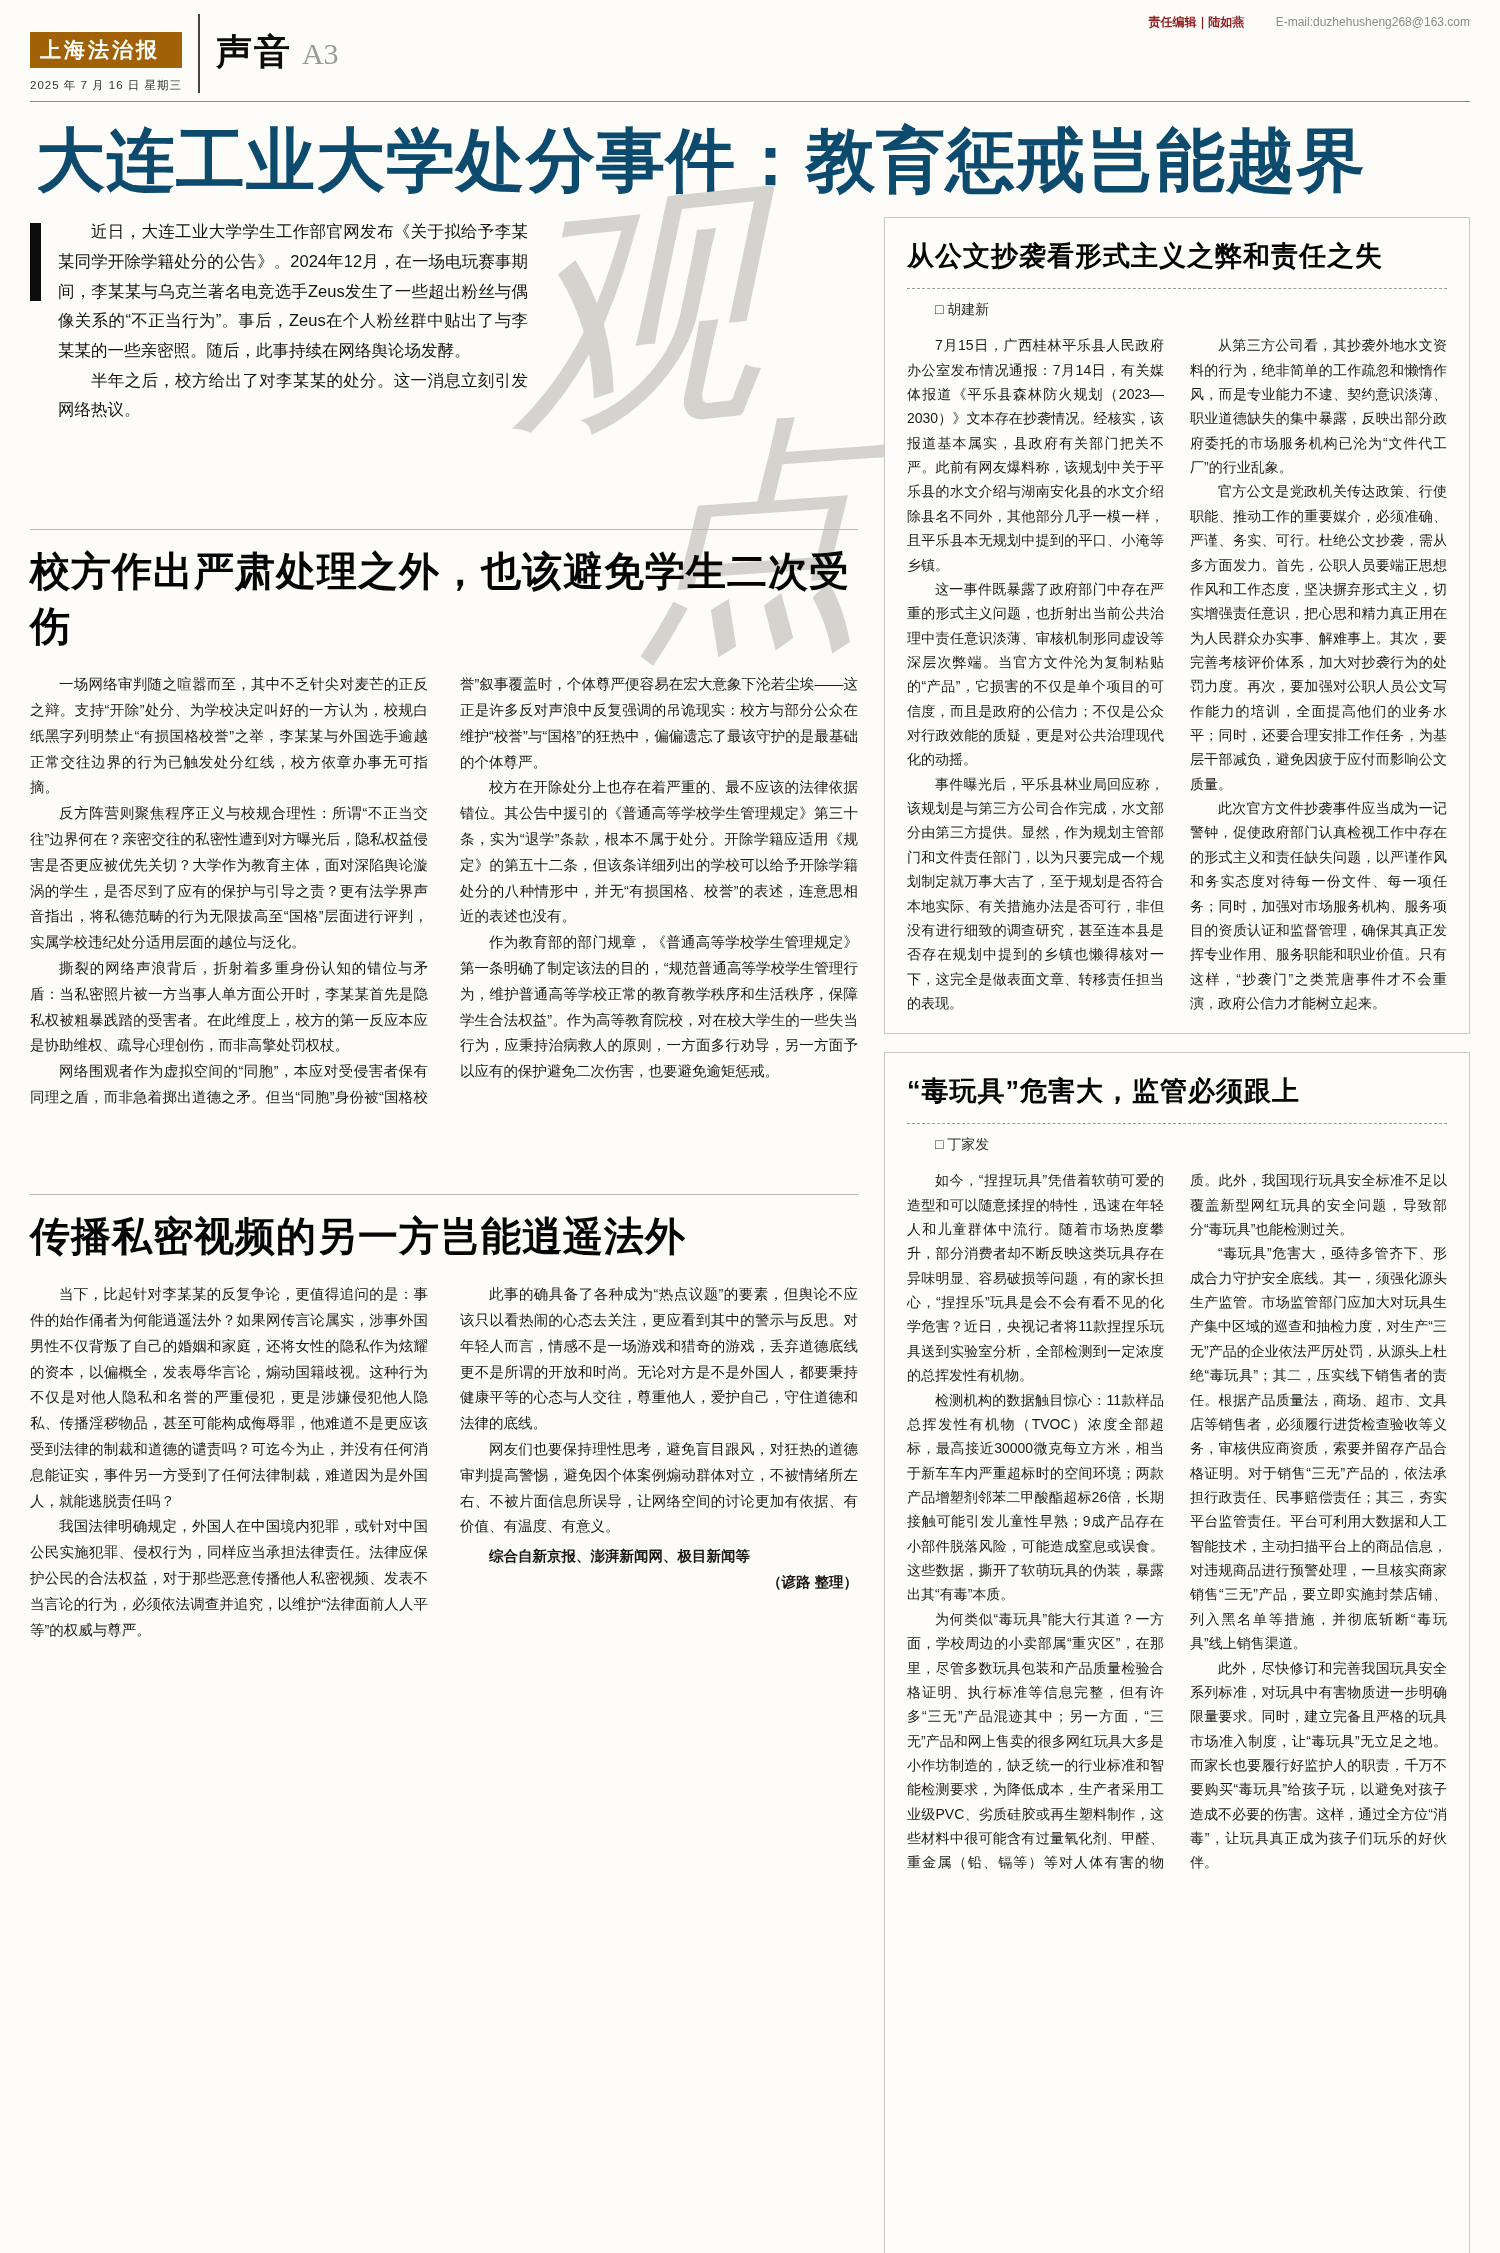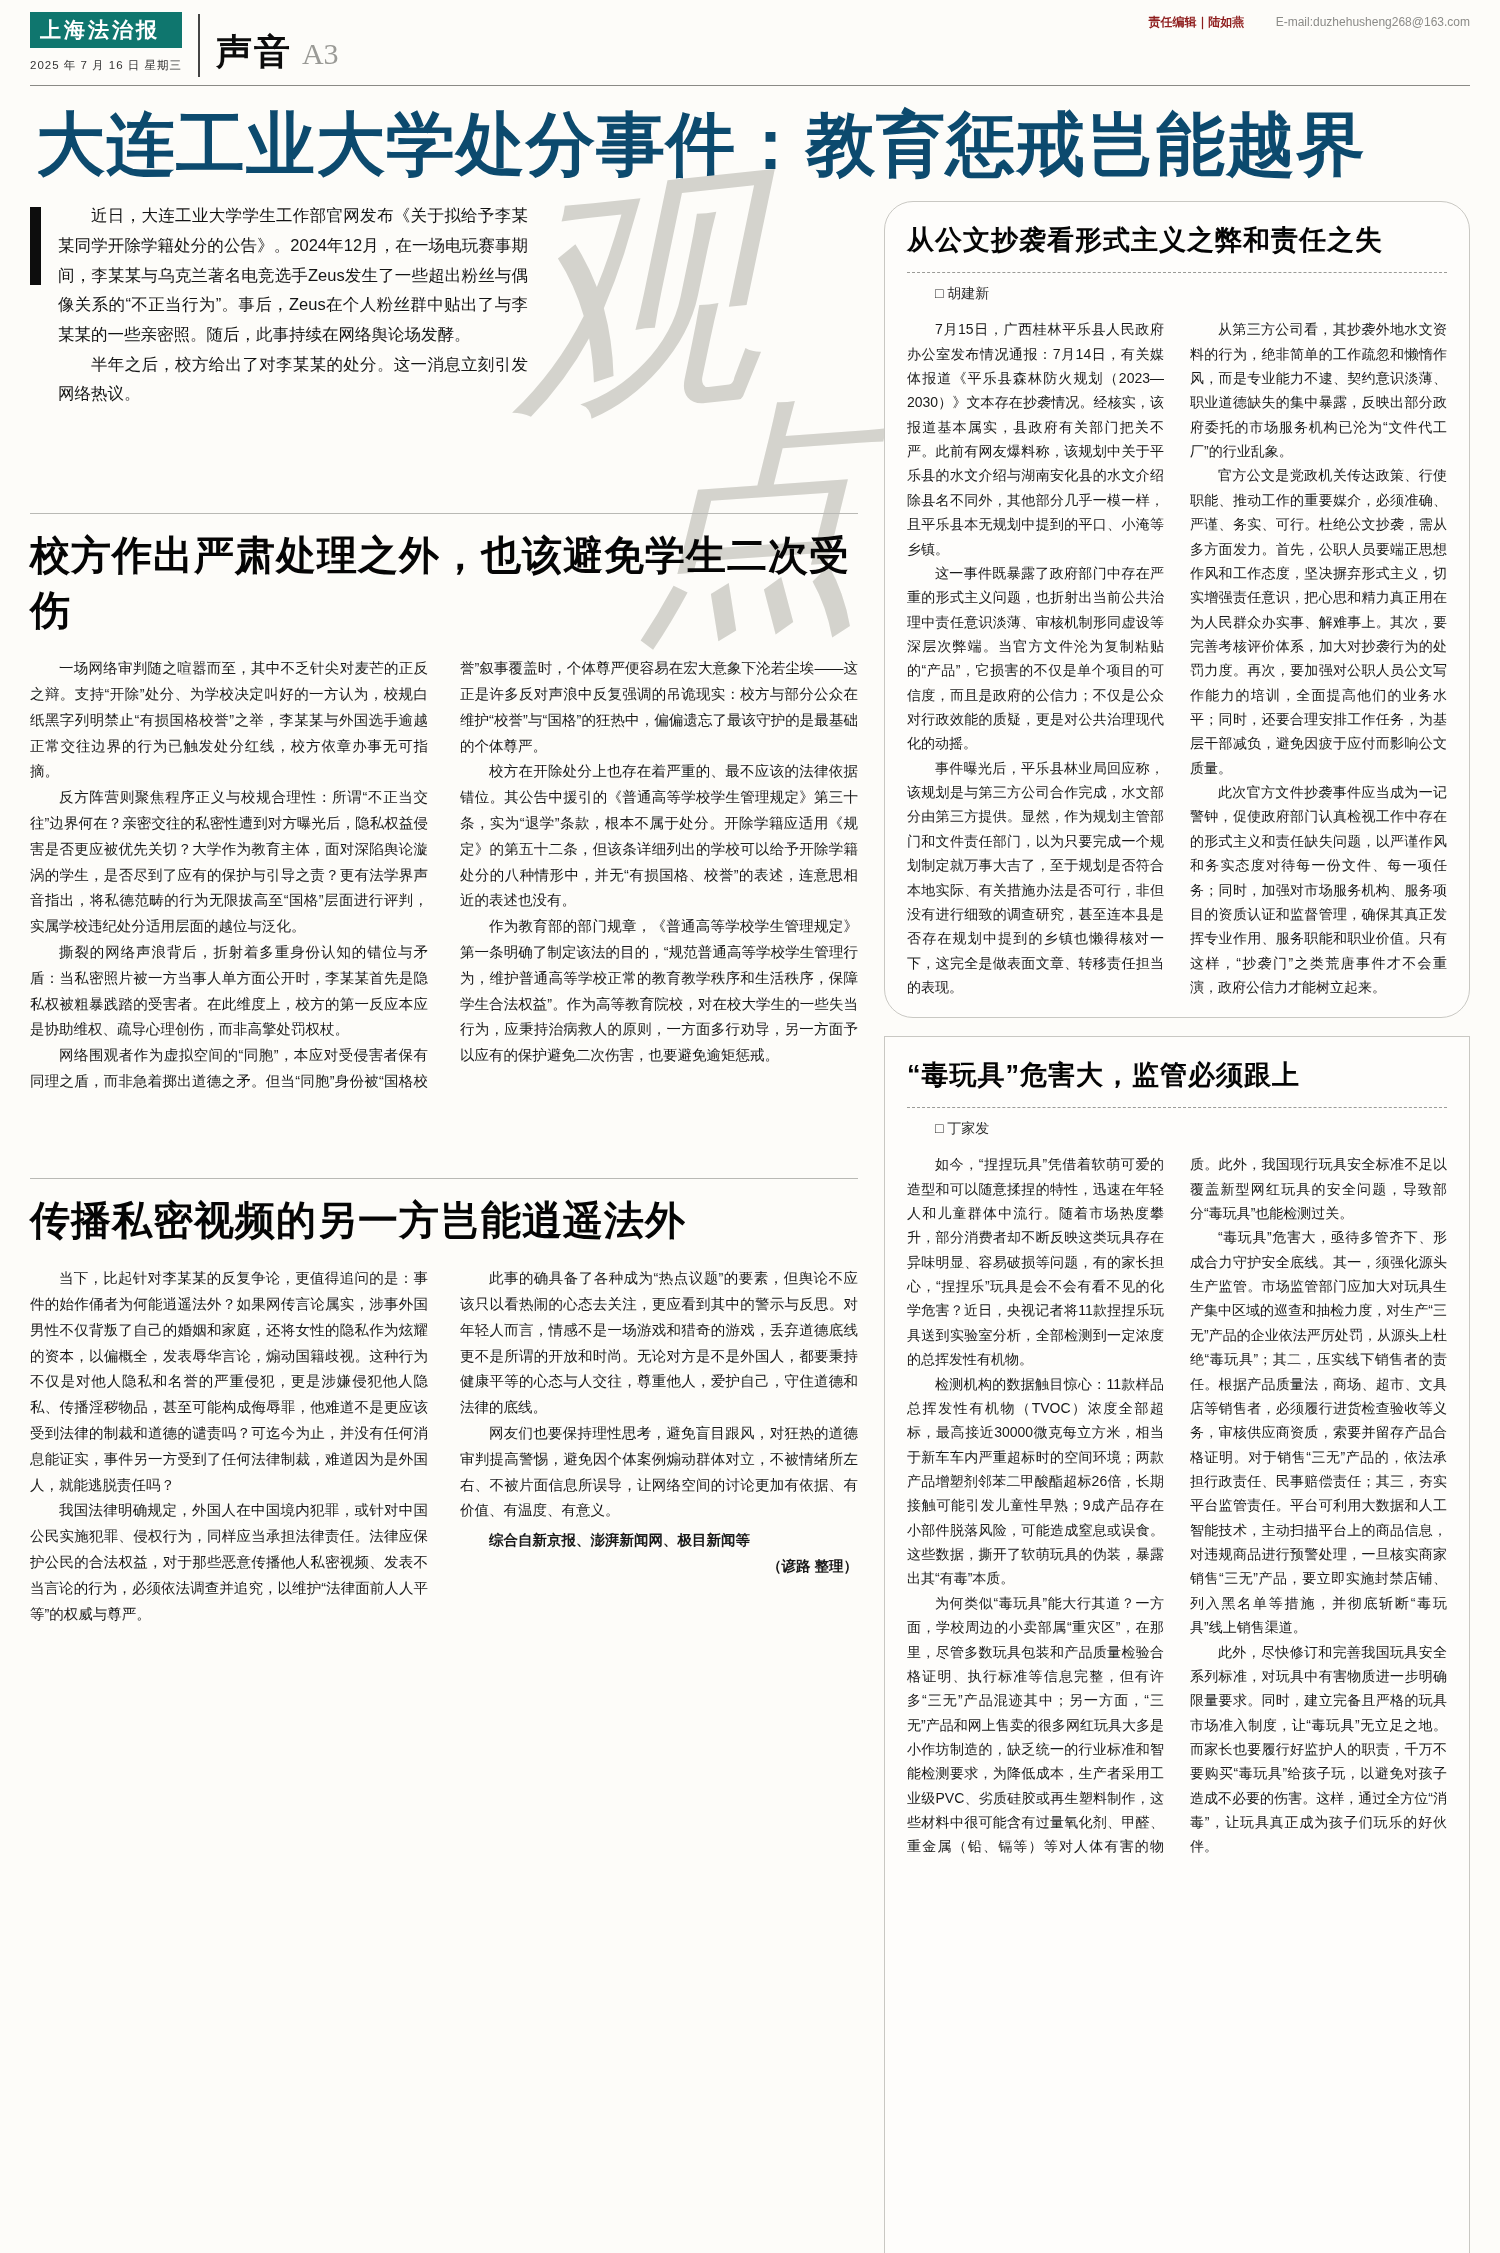--- a/index.html
+++ b/index.html
@@ -3,21 +3,21 @@
 <meta charset="utf-8">
 <style>
   * { margin:0; padding:0; box-sizing:border-box; }
   html,body { background:#e9e8e4; }
   body { font-family:"Liberation Sans","DejaVu Sans",sans-serif; color:#111; }
   .page { width:1500px; height:2253px; margin:0 auto; background:#fdfcf9; padding:12px 30px 20px; position:relative; overflow:hidden; }
 
   
   .header { display:flex; align-items:flex-start; gap:16px; padding-bottom:8px; border-bottom:1px solid #8a8a86; }
   .masthead { display:flex; flex-direction:column; }
-  .paper-name { background:#0f766e; color:#fff; font-family:"Liberation Serif","DejaVu Serif",serif; font-weight:bold; font-size:21px; letter-spacing:3px; padding:4px 10px; }
+  .paper-name { background:#a16207; color:#fff; font-family:"Liberation Serif","DejaVu Serif",serif; font-weight:bold; font-size:21px; letter-spacing:3px; padding:4px 10px;margin-top:20px; }
   .date-line { font-size:11.5px; color:#333; margin-top:10px; letter-spacing:1px; }
   .vert-rule { width:2px; background:#444; align-self:stretch; margin-top:2px; }
   .section-block { display:flex; align-items:baseline; margin-top:0; }
   .section-name { font-size:36px; font-weight:900; color:#0c0c0c; letter-spacing:2px; }
   .page-no { font-size:30px; color:#9a9a96; margin-left:10px; font-weight:400; font-family:"Liberation Serif","DejaVu Serif",serif;margin-top:25px; }
   .editor-info { margin-left:auto; text-align:right; font-size:12px; padding-top:2px; white-space:nowrap; }
   .editor-name { color:#8e1d1d; font-weight:bold; }
   .email { color:#8b8b88; margin-left:28px; }
 
   
@@ -46,21 +46,21 @@
   .article-2 { margin-bottom:0; }
   .article-2 .article-body { min-height:1036px; }
   .attribution { font-weight:bold; margin-top:4px; }
   .attribution .editor-note { float:right; font-weight:bold; }
 
   
   .boxed { border:1px solid #c9c8c3; background:#fefdfb; padding:20px 22px 18px; position:relative; z-index:1; }
   .boxed h2 { font-size:27px; font-weight:900; color:#050505; letter-spacing:1px; padding-bottom:14px; border-bottom:1px dashed #9b9b97; margin-bottom:12px; }
   .author { font-size:14px; color:#2b2b2b; margin:4px 0 14px; text-indent:2em; }
   .boxed .article-body { font-size:14px; line-height:1.74; column-gap:26px; }
-  .article-3 { min-height:640px;border-radius:29px; }
+  .article-3 { min-height:640px; }
   .article-4 { min-height:1373px; }
 </style>
 </head>
 <body>
 
 <div class="page">
 
   <header class="header">
     <div class="masthead">
       <div class="paper-name">上海法治报</div>

